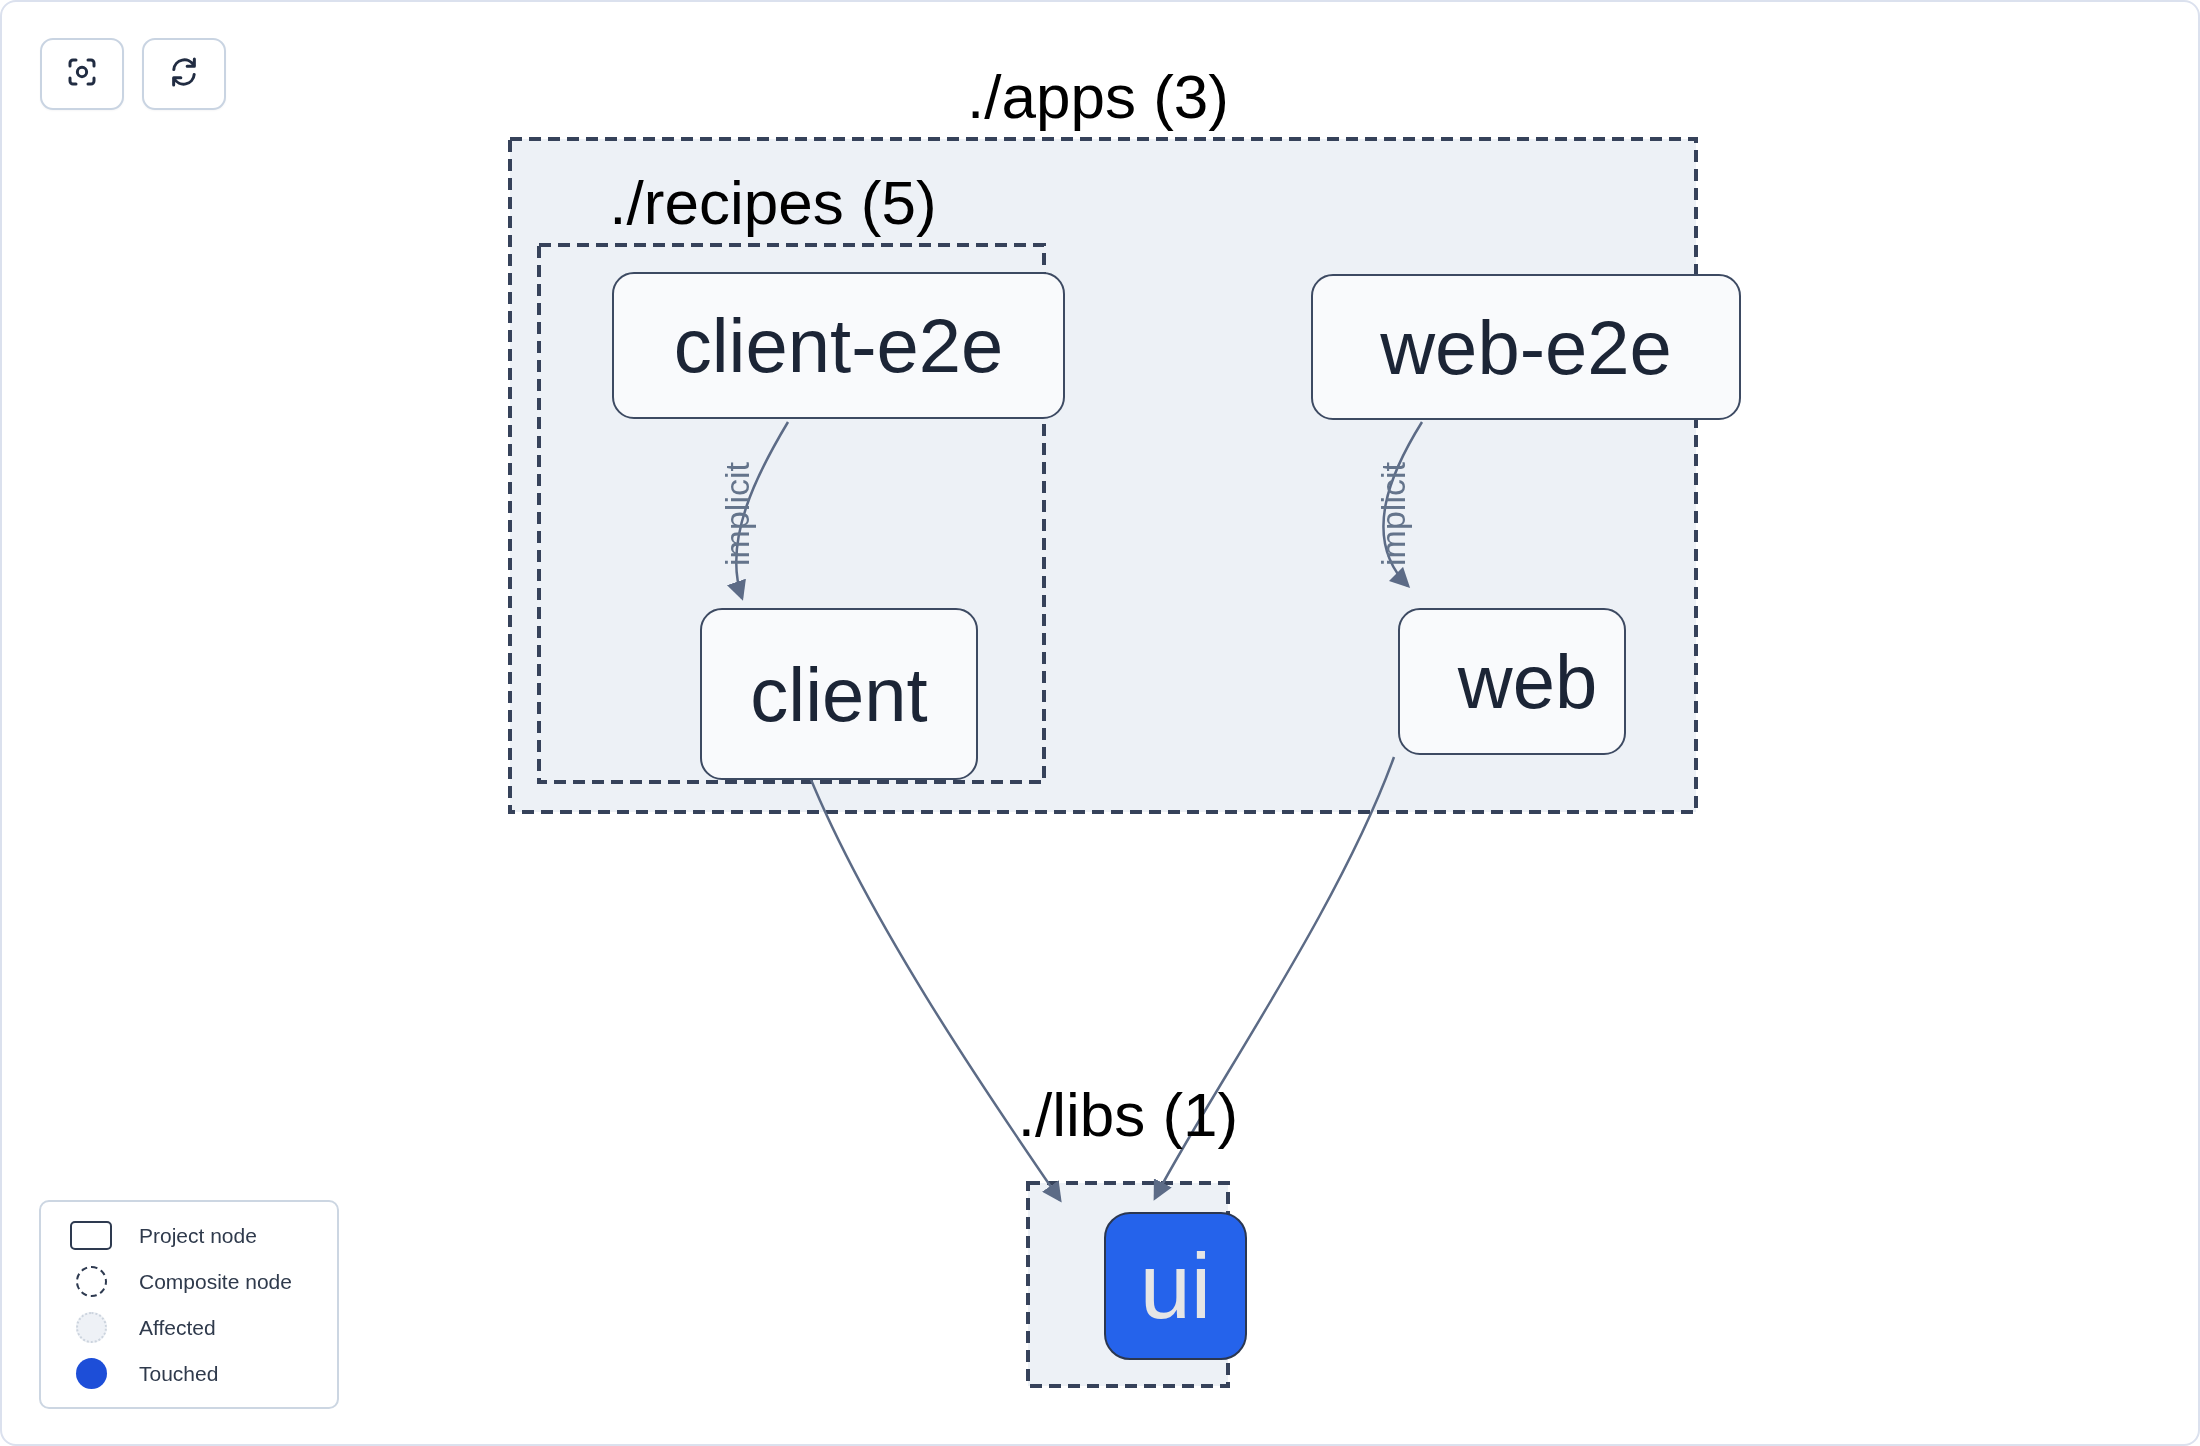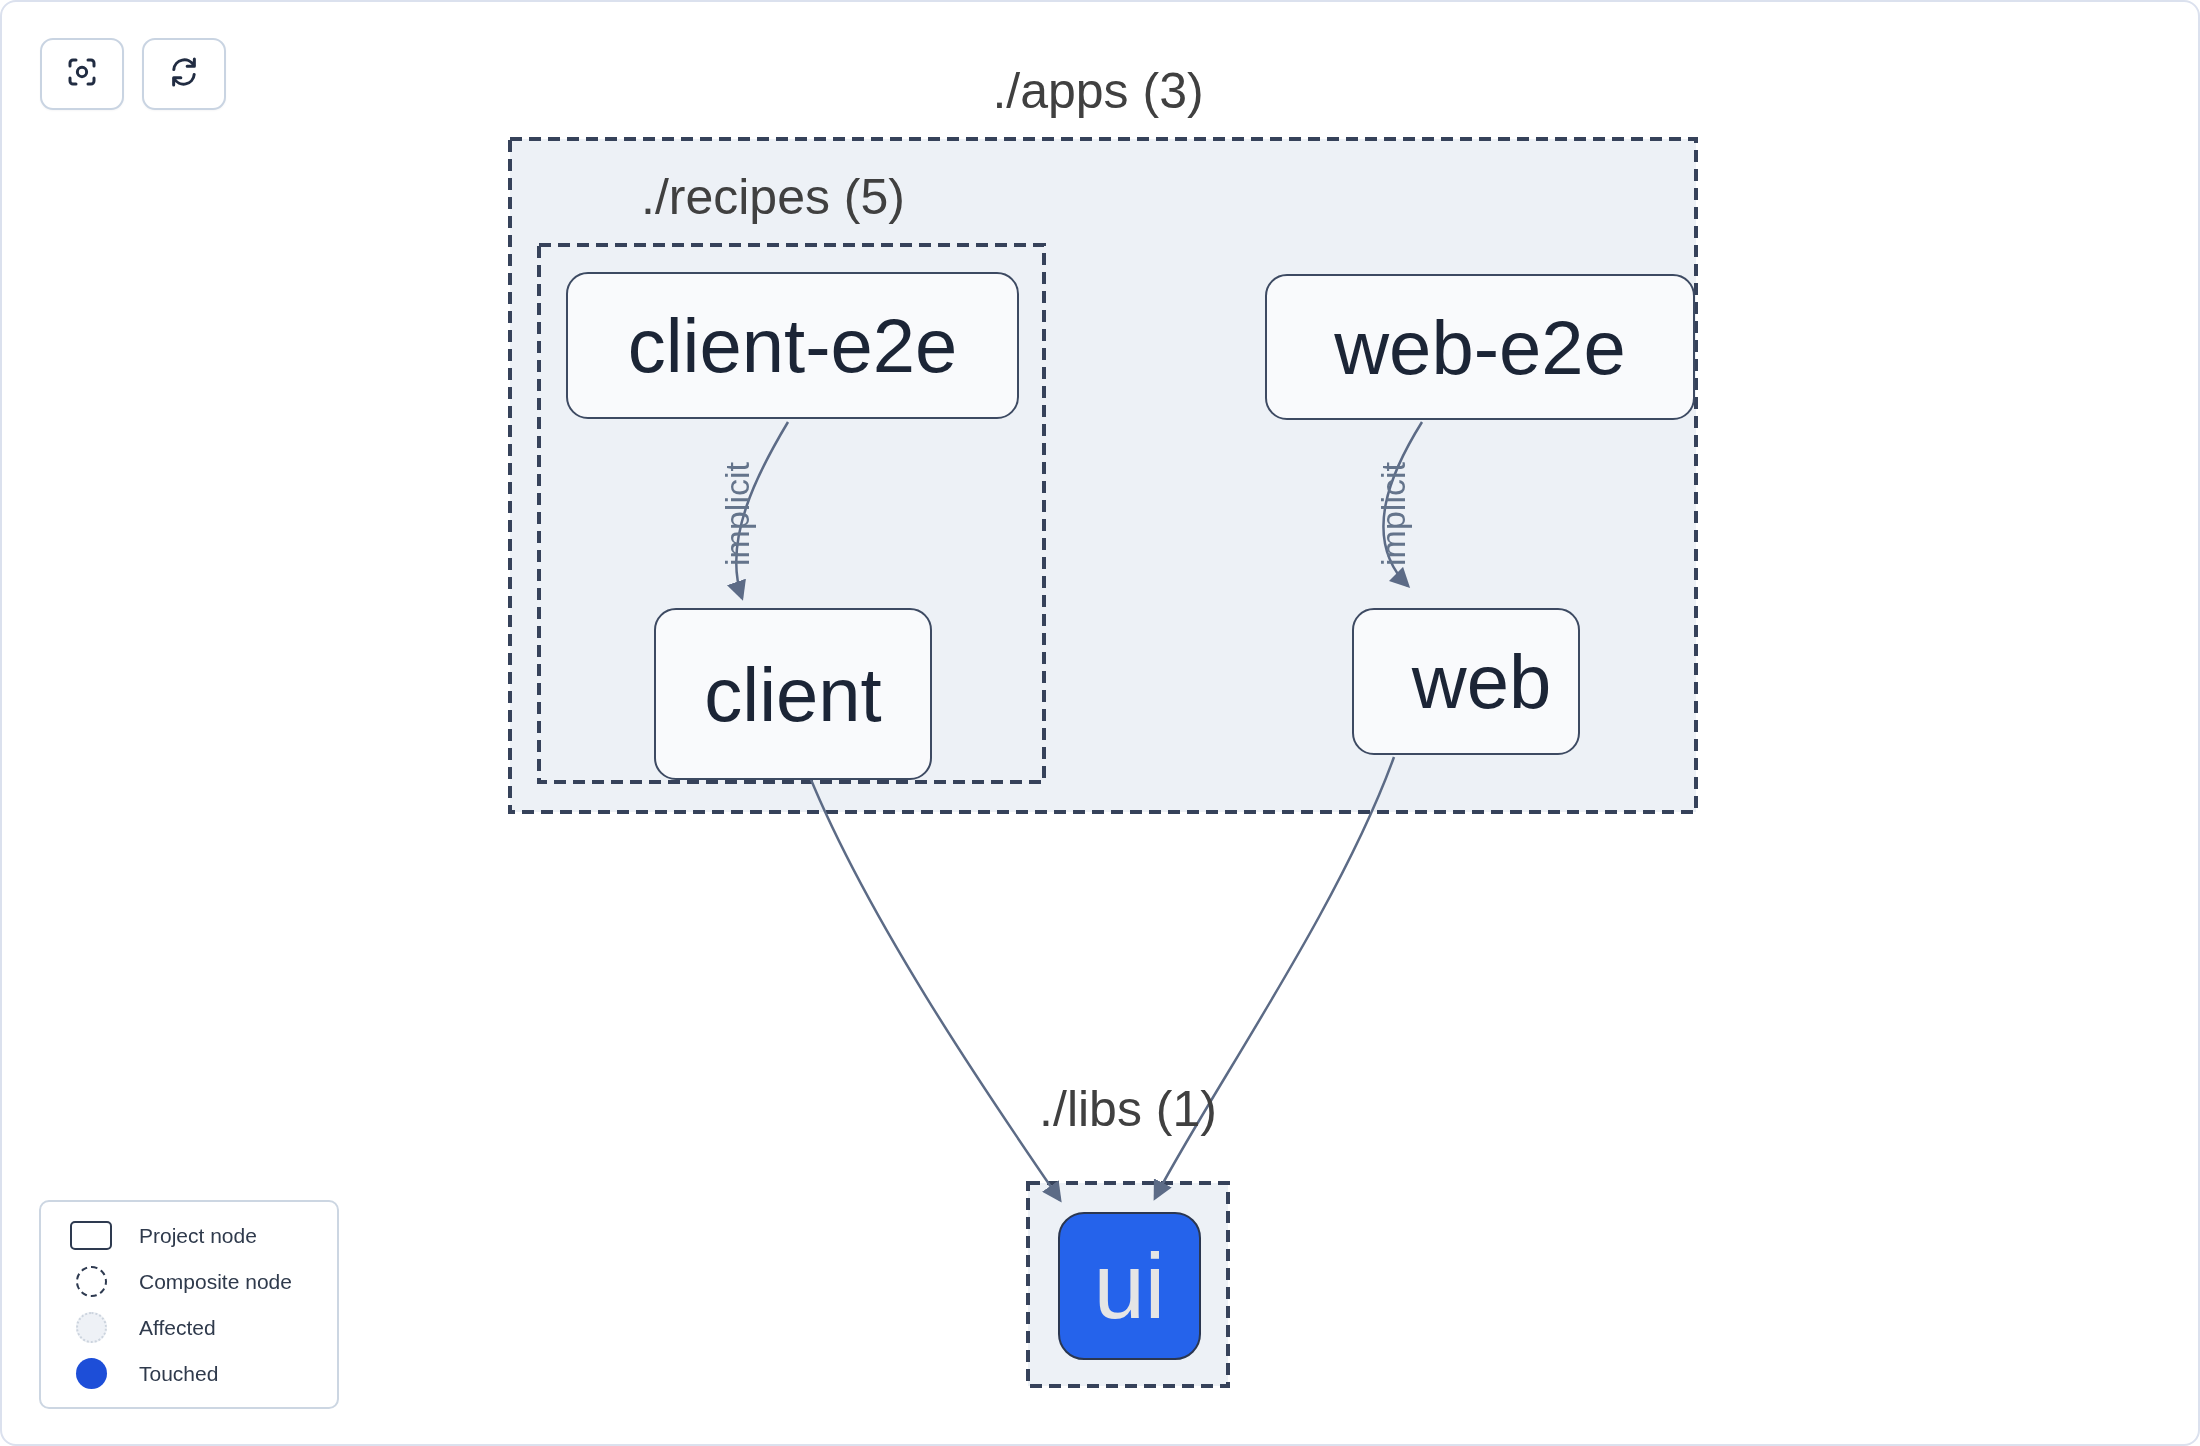--- a/index.html
+++ b/index.html
@@ -6,31 +6,31 @@
   body{width:2200px;height:1446px;position:relative;font-family:"Liberation Sans","DejaVu Sans",sans-serif;}
   #canvas{
     position:absolute;inset:0;width:2196px;height:1442px;
     border:2px solid #dbe1ee;border-radius:16px;background:#ffffff;overflow:hidden;
   }
   #graph-svg{position:absolute;left:0;top:0;width:2200px;height:1446px;}
 
   
   .group-label{
     position:absolute;width:600px;text-align:center;
-    font-size:50px;line-height:1;color:#404040;letter-spacing:0px;white-space:nowrap;
+    font-size:62px;line-height:1;color:#000000;letter-spacing:0px;white-space:nowrap;
   }
   #apps-label{left:796px;top:64px;}
   #recipes-label{left:471px;top:170px;}
   #libs-label{left:826px;top:1082px;}
 
   
   .node{
     position:absolute;display:flex;align-items:center;justify-content:center;
     background:#f9fafc;border:2.5px solid #3d4a62;border-radius:22px;
-    font-size:76px;color:#1c2536;white-space:nowrap;box-sizing:border-box;
+    font-size:76px;color:#1c2536;white-space:nowrap;box-sizing:border-box;margin-left:46px;
   }
   #node-client-e2e{left:564px;top:270px;width:453px;height:147px;}
   #node-web-e2e{left:1263px;top:272px;width:430px;height:146px;}
   #node-client{left:652px;top:606px;width:278px;height:172px;}
   #node-web{left:1350px;top:606px;width:228px;height:147px;padding-left:31px;}
   #node-ui{
     left:1056px;top:1210px;width:143px;height:148px;
     background:#2563eb;border:2.5px solid #2b3750;border-radius:26px;
     color:#e5e5e5;font-size:92px;
   }

